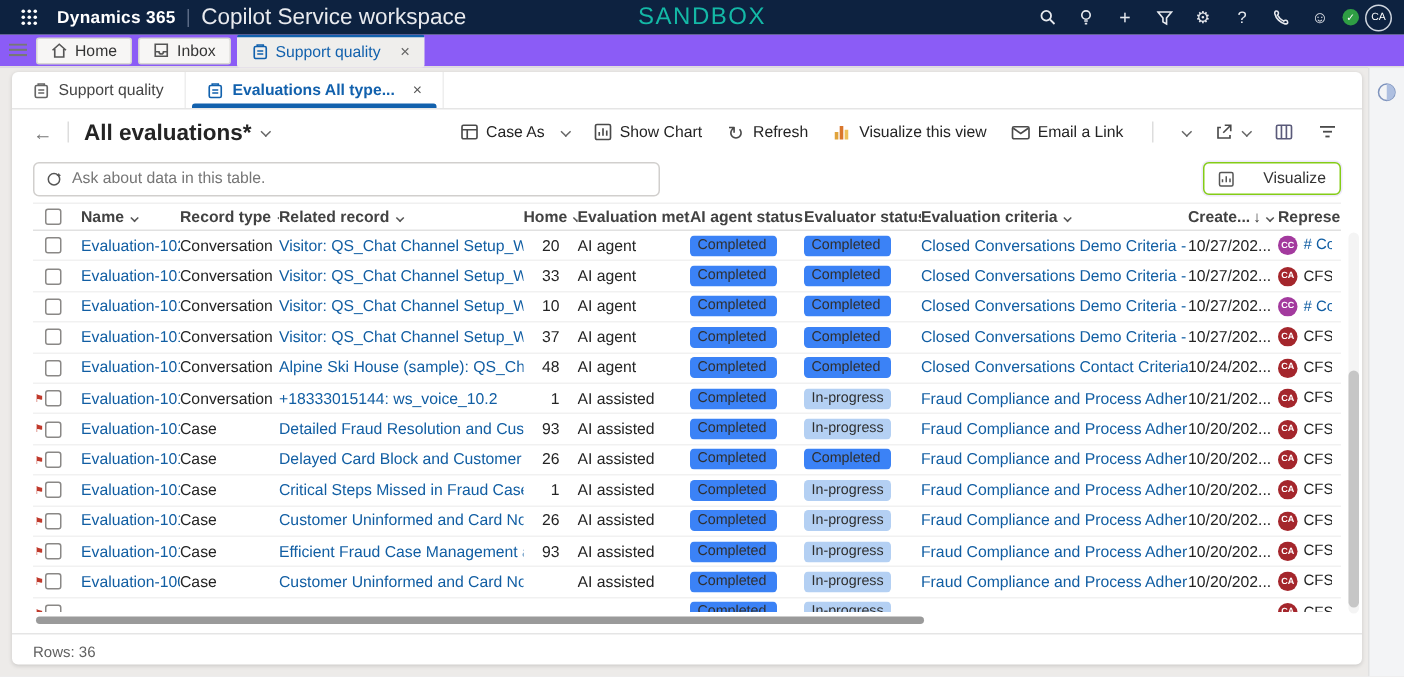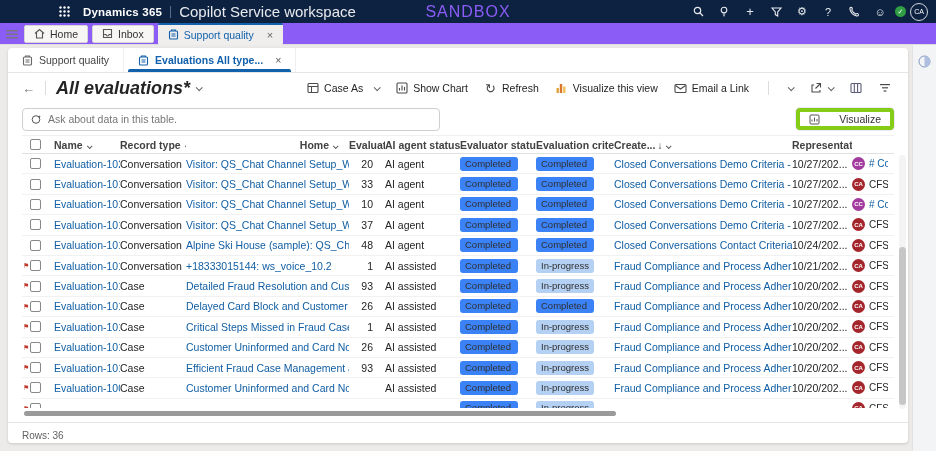--- a/index.html
+++ b/index.html
@@ -2,27 +2,27 @@
 <html><head>
 <meta charset="utf-8">
 <style>
   * { margin:0; padding:0; box-sizing:border-box; }
   html,body { width:936px; height:451px; overflow:hidden; background:#e8e8e8;
     font-family:"Liberation Sans", sans-serif; }
   .screen { position:relative; width:936px; height:451px; }
 
   
   .topnav { position:absolute; top:0; left:0; right:0; height:23px; background:#0d2240;
-    display:flex; align-items:center; color:#fff; z-index:5;padding-left:45px; }
+    display:flex; align-items:center; color:#fff; z-index:5; }
   .tn-left { display:flex; align-items:center; gap:8px; padding-left:8px; }
   .brand { font-size:11.5px; font-weight:bold; letter-spacing:.2px; }
   .tn-div { width:1px; height:12px; background:#5a6a85; }
   .appname { font-size:15px; color:#e8eaee; }
   .tn-center { position:absolute; left:0; right:0; text-align:center; font-size:16px;
-    letter-spacing:1px; color:#8b5cf6; font-weight:500; pointer-events:none; }
+    letter-spacing:1px; color:#14b8a6; font-weight:500; pointer-events:none; }
   .tn-right { margin-left:auto; display:flex; align-items:center; gap:4px; padding-right:8px; z-index:2; }
   .tnicon { width:22px; height:18px; display:flex; align-items:center; justify-content:center;
     color:#e6e9ee; font-size:11px; cursor:pointer; }
   .presence { width:11px; height:11px; border-radius:50%; background:#2f9e44; color:#fff;
     font-size:7px; display:flex; align-items:center; justify-content:center; }
   .avatar-top { width:18px; height:18px; border:1px solid #cfd6df; border-radius:50%;
     font-size:7px; display:flex; align-items:center; justify-content:center; color:#fff; }
 
   
   .appstrip { position:absolute; top:23px; left:0; right:0; height:22px; background:#8b5cf6;
@@ -49,38 +49,38 @@
     border-right:1px solid #eee; cursor:pointer; position:relative; }
   .vtab.active { color:#1261ad; font-weight:bold; }
   .vtab.active::after { content:""; position:absolute; left:4px; right:4px; bottom:0; height:3px;
     background:#1261ad; border-radius:2px 2px 0 0; }
   .vtab .x { color:#555; font-weight:normal; margin-left:6px; }
 
   
   .cmdbar { height:30px; display:flex; align-items:center; padding:0 10px 0 14px; }
   .backarrow { color:#777; font-size:13px; cursor:pointer; }
   .cb-div { width:1px; height:14px; background:#ddd; margin:0 10px; }
-  .viewtitle { font-size:18px; font-weight:bold; color:#242424;font-style:italic; }
+  .viewtitle { font-size:15px; font-weight:bold; color:#242424; }
   .chev { display:inline-block; width:5px; height:5px; border-right:1.2px solid #666;
     border-bottom:1.2px solid #666; transform:rotate(45deg) translateY(-1px); margin-left:6px; }
   .cmd-right { margin-left:auto; display:flex; align-items:center; gap:2px; }
   .cmdbtn { display:flex; align-items:center; gap:5px; font-size:10.5px; color:#242424;
     padding:4px 7px; border-radius:3px; cursor:pointer; white-space:nowrap; }
   .cmdicon { width:13px; height:13px; display:inline-flex; align-items:center; justify-content:center;
     color:#4a4a4a; font-size:12px; }
 
   
   .searchrow { height:32px; display:flex; align-items:center; padding:0 14px; }
   .askbox { width:418px; height:23px; border:1px solid #d1cfcd; border-radius:4px;
     display:flex; align-items:center; gap:6px; padding:0 8px; background:#fff; }
   .askbox input { border:none; outline:none; flex:1; font-size:10.5px; color:#333;
     font-family:"Liberation Sans", sans-serif; background:transparent; }
   .askbox input::placeholder { color:#767676; }
   .visualize-btn { margin-left:auto; height:22px; display:flex; align-items:center; gap:19px;
-    font-size:10.5px; color:#333; padding:0 9px; border:4px solid #84cc16; border-radius:4px;
+    font-size:10.5px; color:#333; padding:0 9px; border:1px solid #84cc16; border-radius:4px;
     background:#fff; cursor:pointer; box-shadow:0 0 0 1px rgba(140,100,220,.15); }
 
   
   .grid { position:relative; margin-left:14px; width:872px; }
   .ghead, .grow { display:grid;
     grid-template-columns:32px 66px 66px 163px 36px 75px 76px 78px 178px 60px 1fr;
     align-items:center; }
   .ghead { height:19px; border-bottom:1px solid #e1e1e1; border-top:1px solid #f0f0f0; }
   .hcell { font-size:10.5px; font-weight:bold; color:#424242; white-space:nowrap; overflow:hidden;
     padding-right:6px; cursor:pointer; }
@@ -336,20 +336,21 @@
         </button>
       </div>
 
       <div class="grid">
         <div class="ghead">
           <div class="hcell c-check">
               <span class="cb"></span>
             </div>
           <div class="hcell"><span>Name</span><span class="chev"></span></div>
           <div class="hcell"><span>Record type</span><span class="chev"></span></div>
+          <div class="hcell"><span>Related record</span><span class="chev"></span></div>
           <div class="hcell h-score"><span>Home</span><span class="chev"></span></div>
           <div class="hcell"><span>Evaluation met...</span></div>
           <div class="hcell"><span>AI agent status</span></div>
           <div class="hcell"><span>Evaluator status</span></div>
           <div class="hcell"><span>Evaluation criteria</span><span class="chev"></span></div>
           <div class="hcell"><span>Create...</span><span class="sortarrow">↓</span><span class="chev"></span></div>
           <div class="hcell"><span>Representative</span></div>
         </div>
         <div class="gbody" id="gbody">
             <div class="grow">

